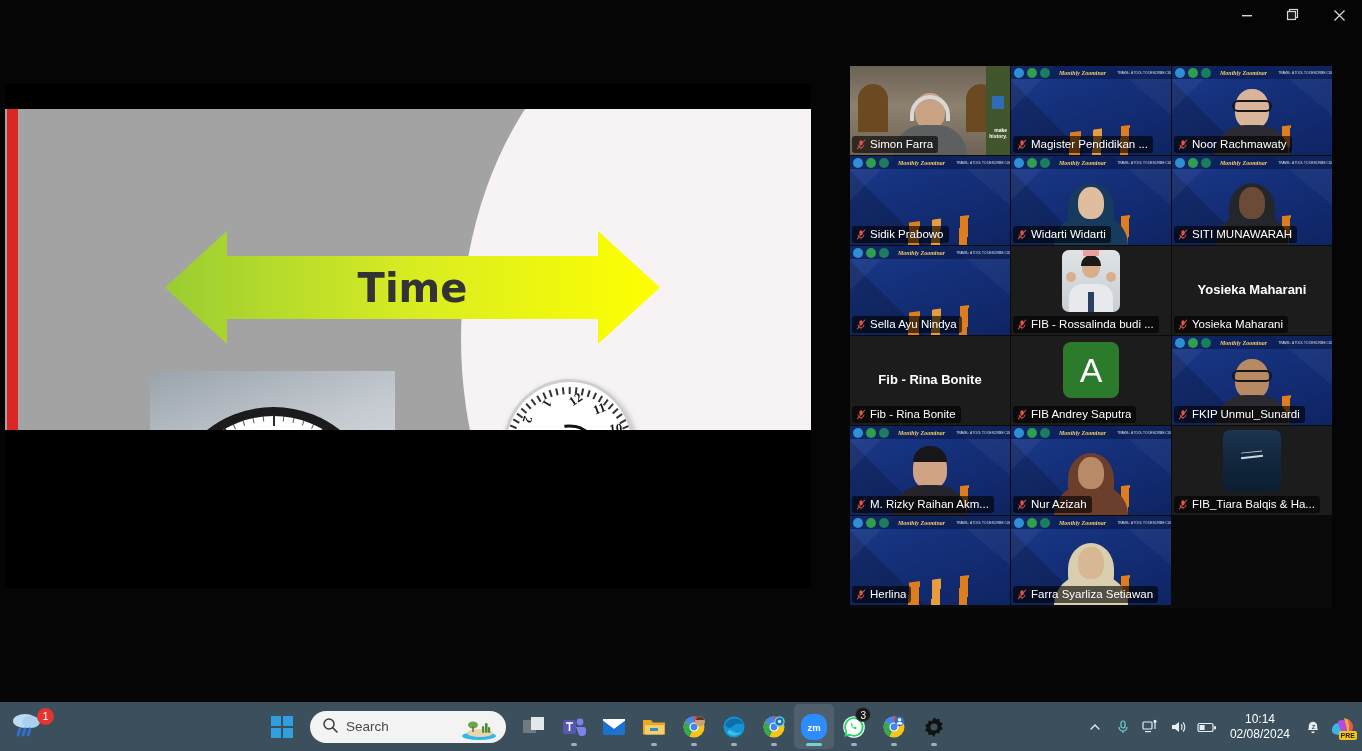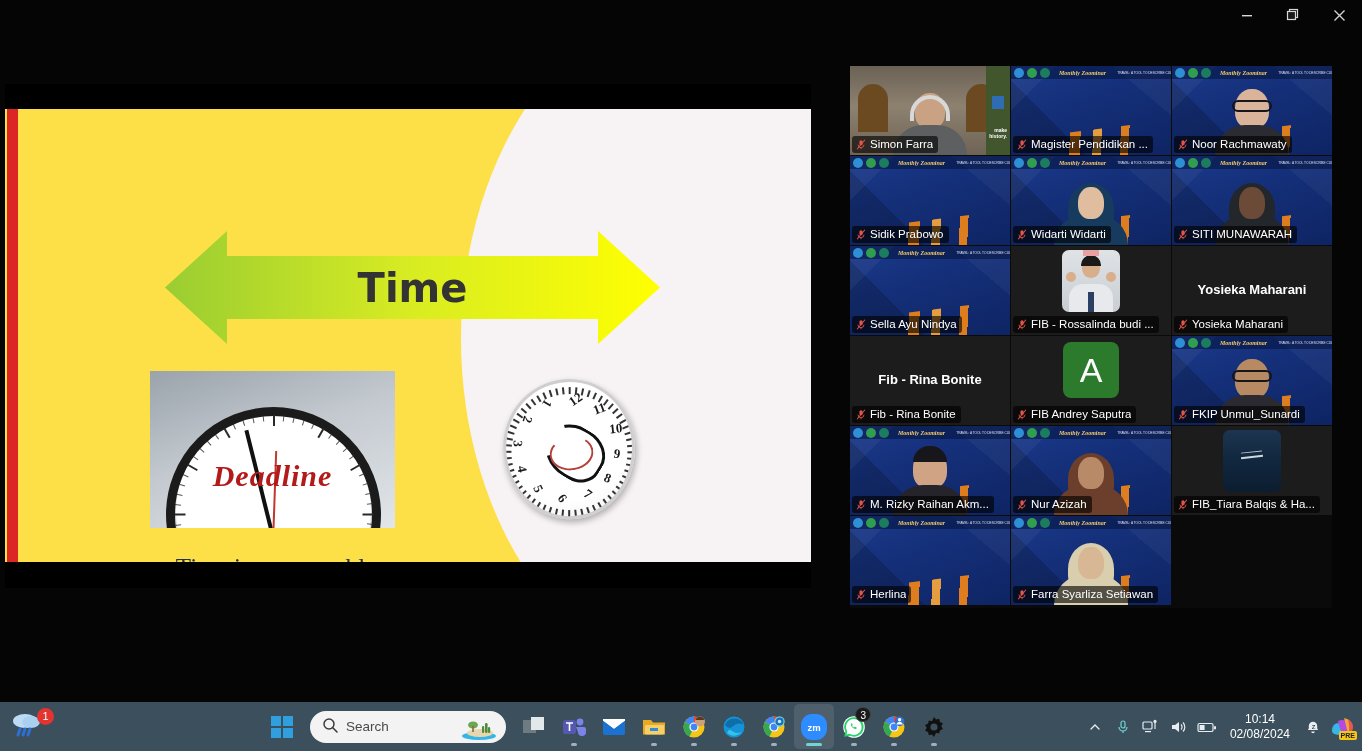--- a/index.html
+++ b/index.html
@@ -14,21 +14,21 @@
   
   .wincontrols { position: absolute; top: 0; right: 0; height: 30px; display: flex; align-items: center; z-index: 50; }
   .wincontrols .wc {
     width: 46px; height: 30px; display: flex; align-items: center; justify-content: center;
     color: #d8d8d8; font-size: 13px; line-height: 1; cursor: default;
   }
   .wc svg { display: block; }
 
   
   .slide-wrap { position: absolute; left: 5px; top: 84px; width: 806px; height: 504px; background: #000; }
-  .slide { position: absolute; left: 0; top: 25px; width: 806px; height: 453px; background: #fde047; overflow: hidden; }
+  .slide { position: absolute; left: 0; top: 25px; width: 806px; height: 321px; background: #a3a3a3; overflow: hidden; }
   .slide-redbar { position: absolute; left: 2px; top: 0; width: 11px; height: 453px; background: #DC2626; }
   .slide-curve {
     position: absolute; right: -170px; top: -120px; width: 520px; height: 700px;
     border-radius: 50%; background: #f7f2f3;
   }
   .slide-inner { position: absolute; left: 0; top: 0; width: 806px; height: 453px; }
 
   
   .arrow-box { position: absolute; left: 160px; top: 120px; width: 495px; height: 117px; }
   .arrow-box svg { width: 100%; height: 100%; display: block; }

